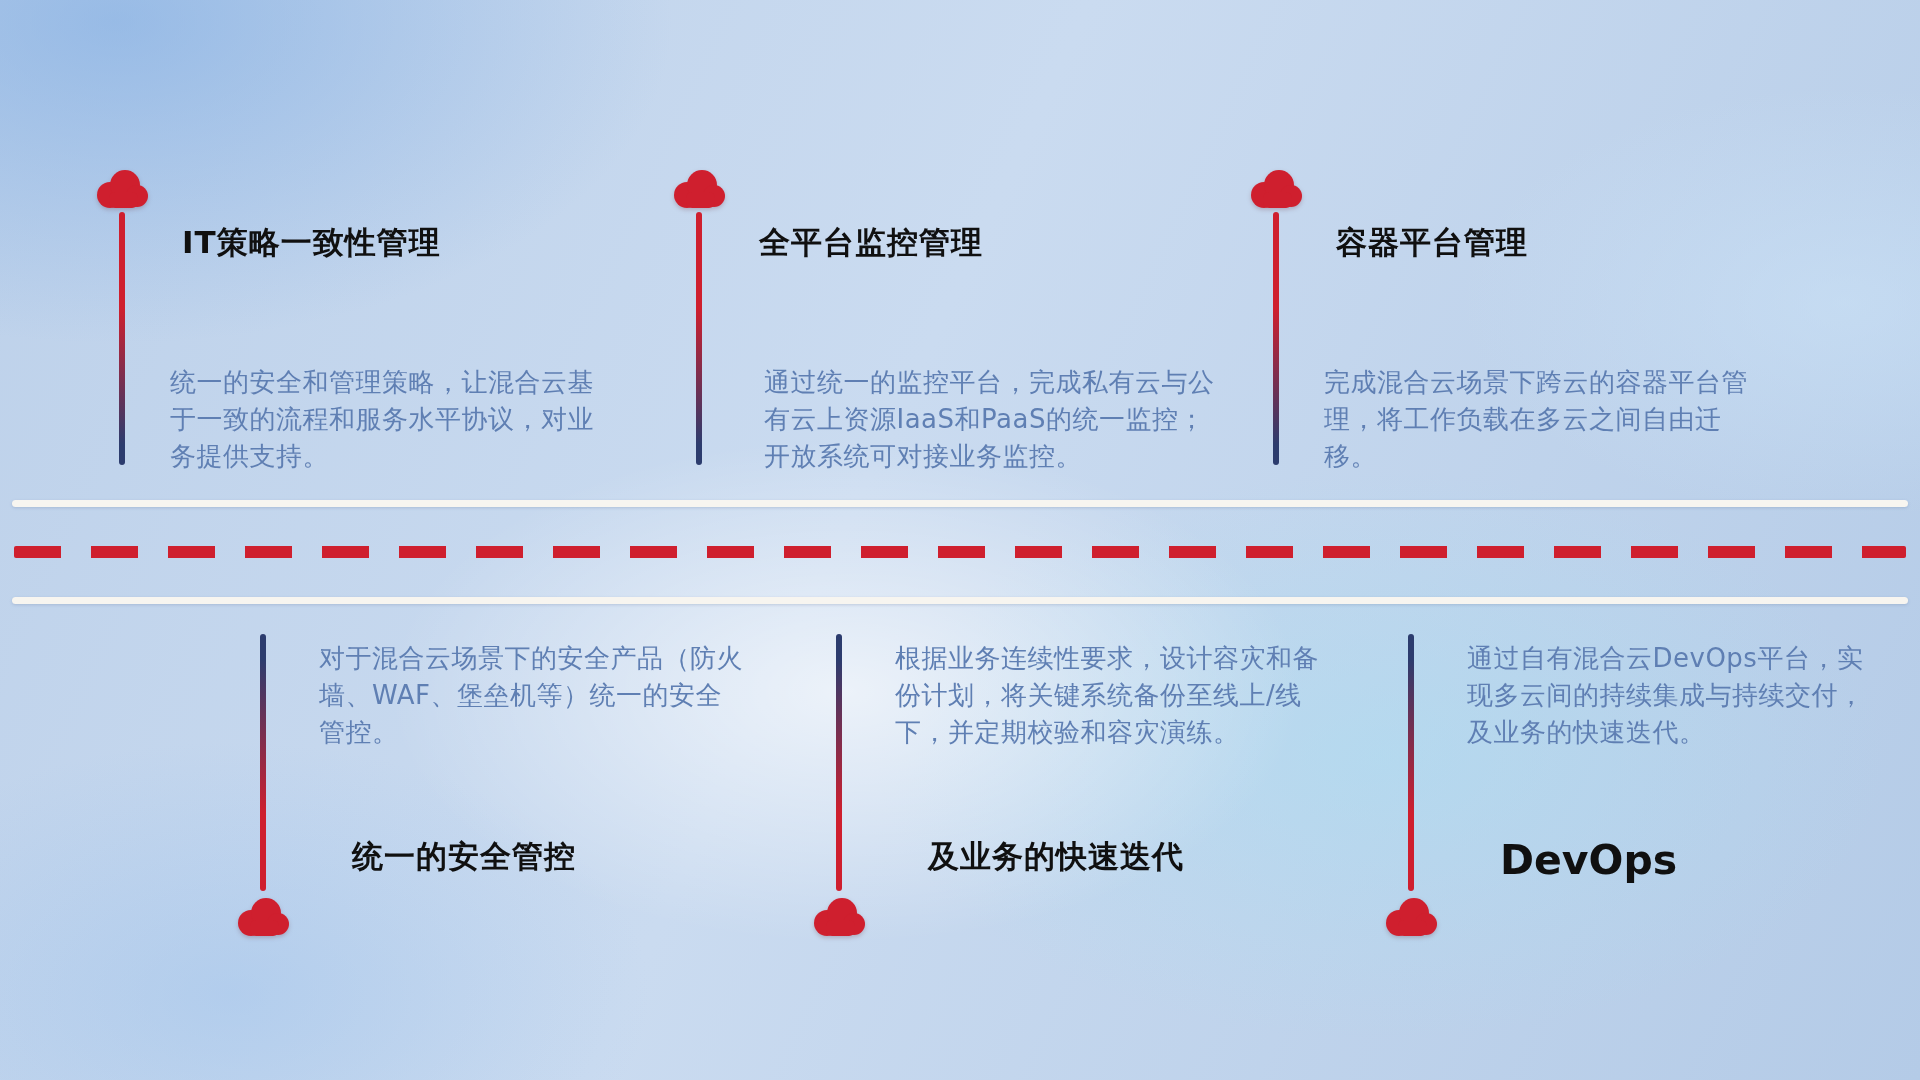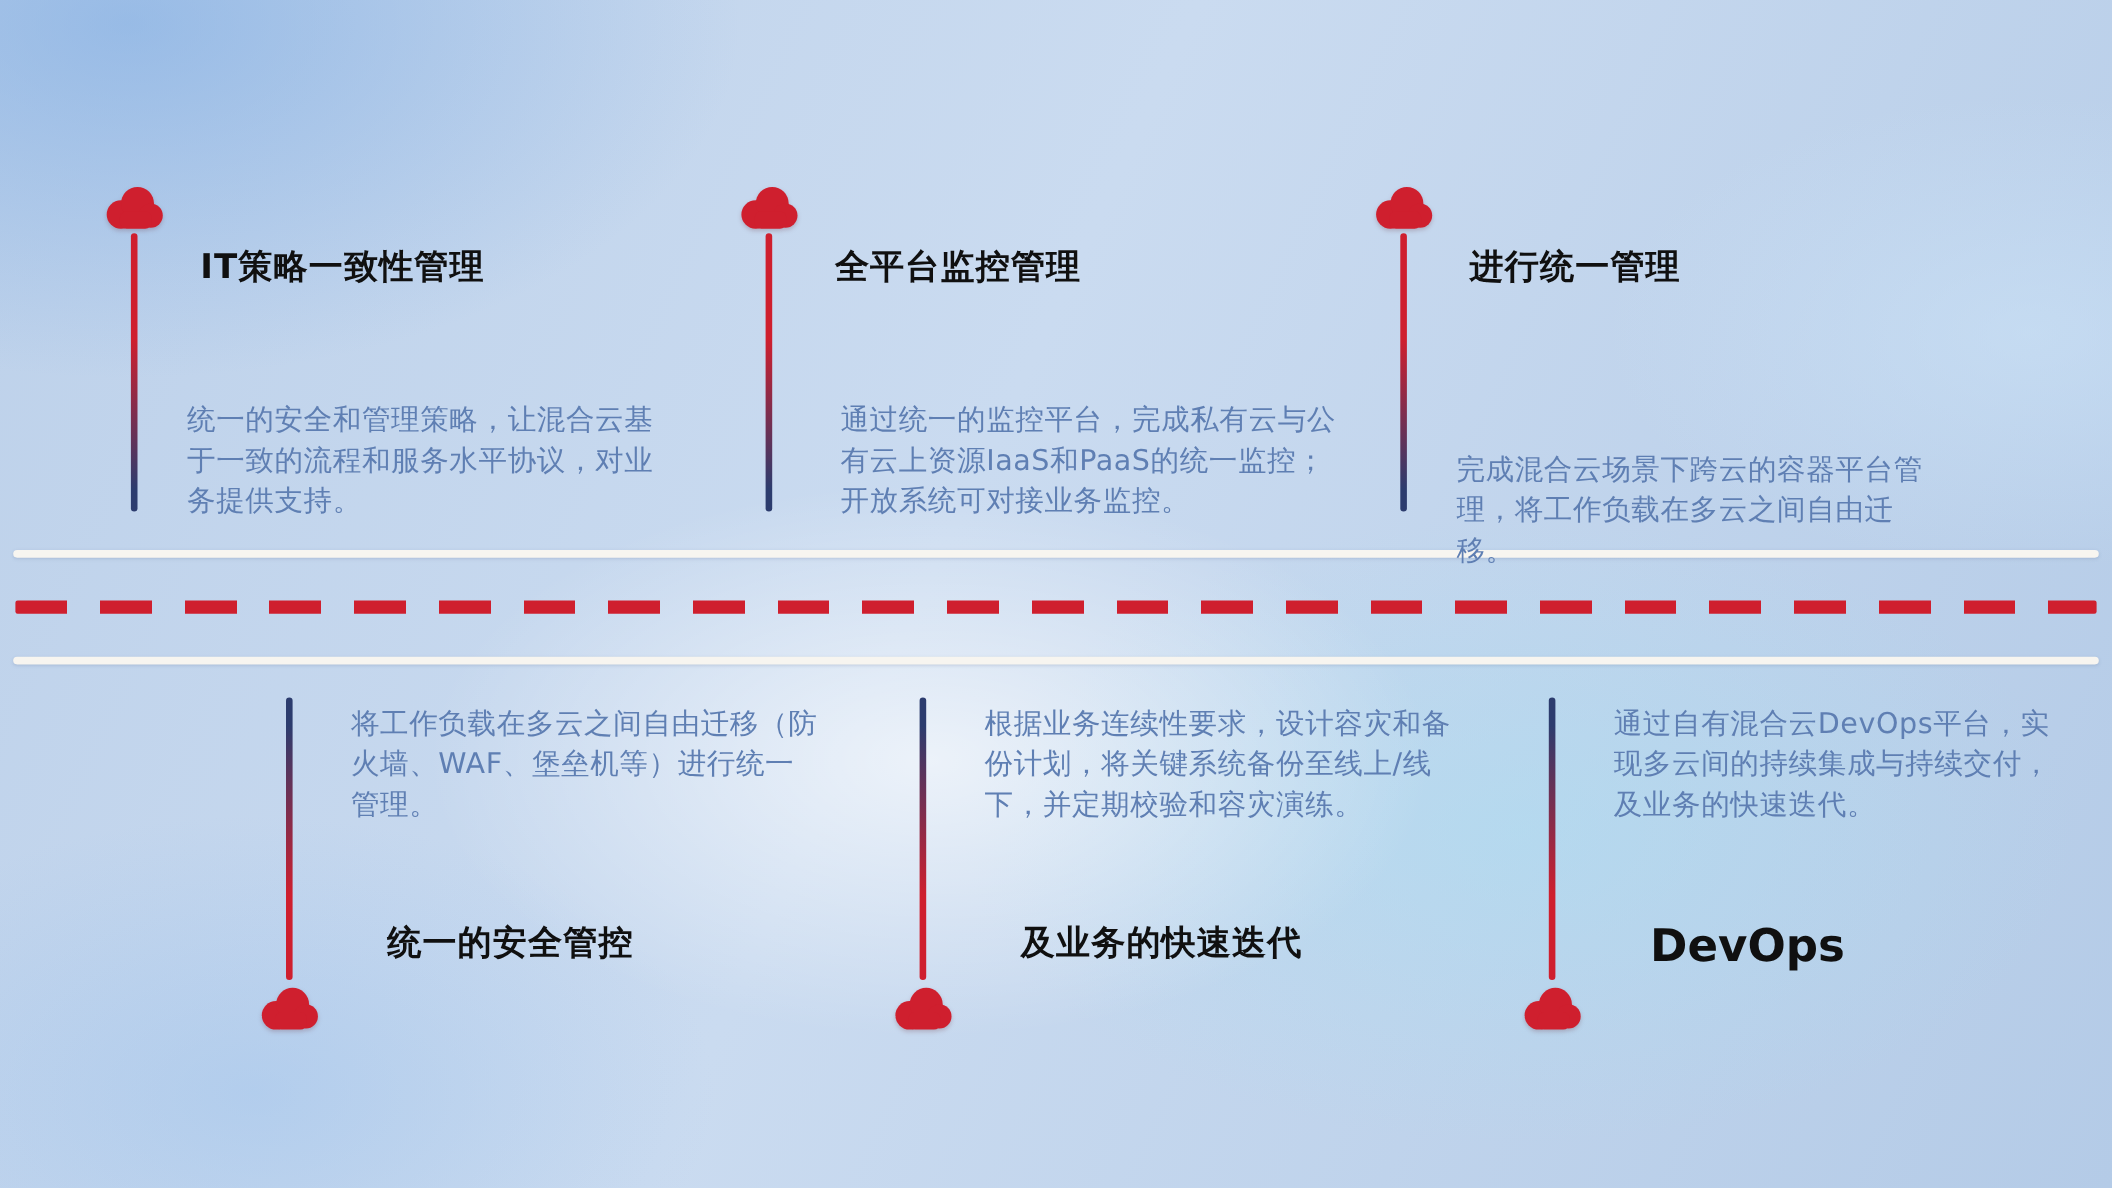--- a/index.html
+++ b/index.html
@@ -75,21 +75,21 @@
   
   #item-t1 { left:94px;   top:168px; }
   #item-t2 { left:671px;  top:168px; }
   #item-t3 { left:1248px; top:168px; }
   #item-b1 { left:235px;  top:634px; }
   #item-b2 { left:811px;  top:634px; }
   #item-b3 { left:1383px; top:634px; }
 
   #item-t1 .desc { width:425px; }
   #item-t2 .desc { width:465px;margin-left:17px; }
-  #item-t3 .desc { width:425px;margin-top:45px; }
+  #item-t3 .desc { width:425px; }
   #item-b1 .desc { width:425px; }
   #item-b2 .desc { width:425px; }
   #item-b3 .desc { width:400px; }
 
   #item-b3 .title { font-size:41px; letter-spacing:0; }
 </style>
 </head>
 <body>
 
 <div class="stage">
@@ -131,27 +131,27 @@
   <section class="item item-top" id="item-t3">
     <span class="cloud">
       <svg viewBox="0 0 58 42" aria-hidden="true">
         <circle cx="16" cy="27" r="13" fill="currentColor"></circle>
         <circle cx="31" cy="17" r="15" fill="currentColor"></circle>
         <circle cx="43" cy="28" r="11" fill="currentColor"></circle>
         <rect x="15" y="24" width="29" height="16" rx="6" fill="currentColor"></rect>
       </svg>
     </span>
     <span class="vline vline-down"></span>
-    <h2 class="title">进行统一管理</h2>
+    <h2 class="title">容器平台管理</h2>
     <p class="desc">完成混合云场景下跨云的容器平台管理，将工作负载在多云之间自由迁移。</p>
   </section>
 
   <section class="item item-bottom" id="item-b1">
     <span class="vline vline-up"></span>
-    <p class="desc">将工作负载在多云之间自由迁移（防火墙、WAF、堡垒机等）进行统一管理。</p>
+    <p class="desc">对于混合云场景下的安全产品（防火墙、WAF、堡垒机等）统一的安全管控。</p>
     <h2 class="title">统一的安全管控</h2>
     <span class="cloud">
       <svg viewBox="0 0 58 42" aria-hidden="true">
         <circle cx="16" cy="27" r="13" fill="currentColor"></circle>
         <circle cx="31" cy="17" r="15" fill="currentColor"></circle>
         <circle cx="43" cy="28" r="11" fill="currentColor"></circle>
         <rect x="15" y="24" width="29" height="16" rx="6" fill="currentColor"></rect>
       </svg>
     </span>
   </section>

